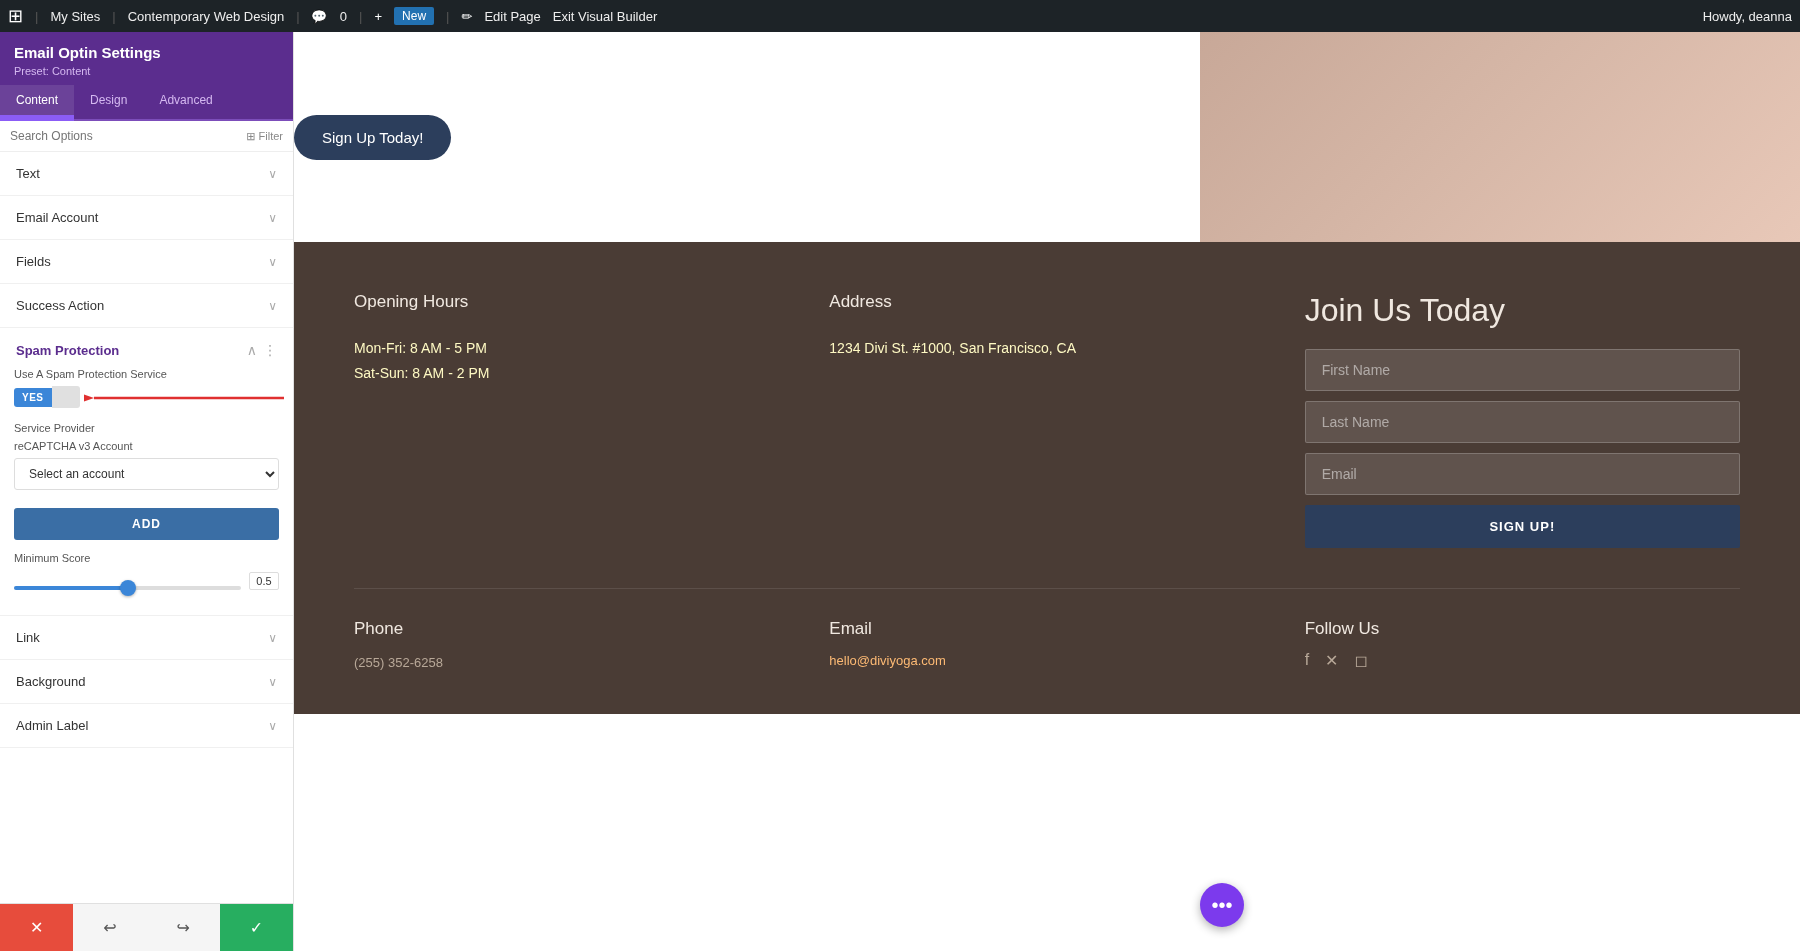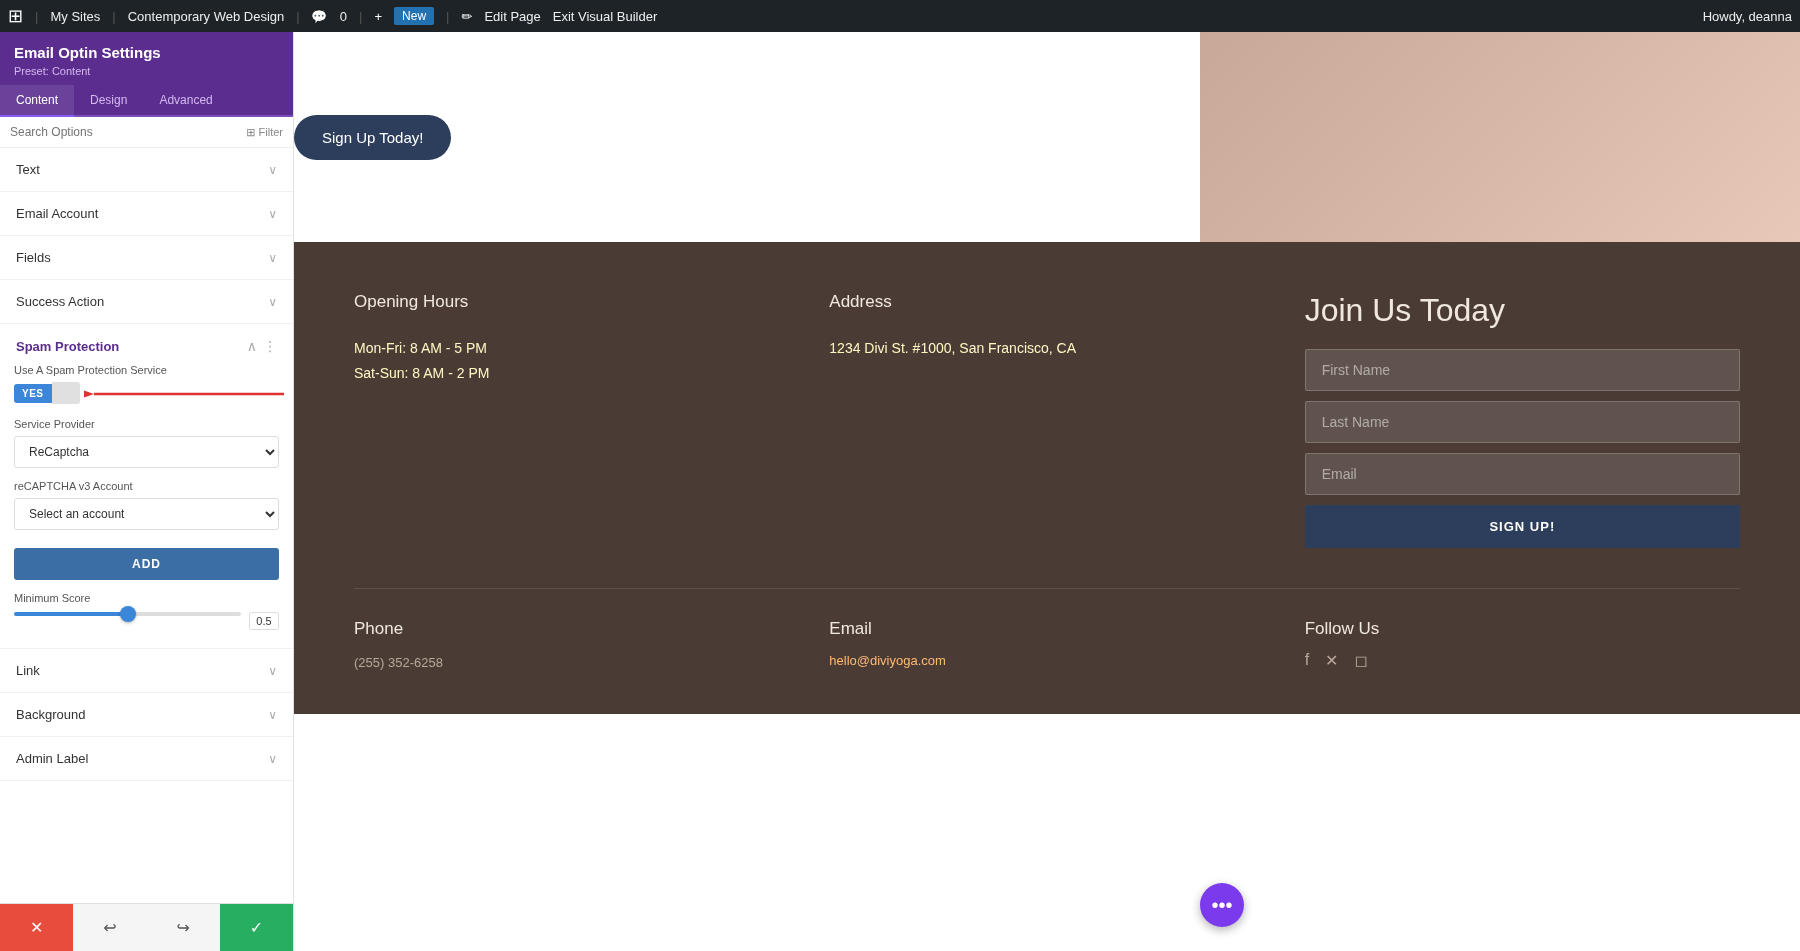--- a/index.html
+++ b/index.html
@@ -65,21 +65,21 @@
     .panel-tab {
       padding: 8px 16px;
       font-size: 12px;
       color: #d4b8f0;
       cursor: pointer;
       border-bottom: 2px solid transparent;
       margin-bottom: -2px;
     }
     .panel-tab.active {
       color: #fff;
-      border-bottom: 2px solid #8b5cf6;
+      border-bottom: 6px solid #8b5cf6;
       background: rgba(255,255,255,0.1);
     }
 
     .search-bar {
       display: flex;
       align-items: center;
       padding: 8px 10px;
       border-bottom: 1px solid #eee;
       flex-shrink: 0;
       gap: 6px;
@@ -211,23 +211,23 @@
       margin-bottom: 12px;
     }
     .min-score-label {
       font-size: 11px;
       color: #555;
       margin-bottom: 8px;
       font-weight: 500;
     }
     .slider-row {
       display: flex;
-      align-items: flex-start;
+      align-items: flex-end;
       gap: 8px;
-      margin-bottom: 4px;
+      margin-bottom: 11px;
     }
     .slider-track {
       flex: 1;
       height: 4px;
       background: #ddd;
       border-radius: 2px;
       position: relative;
     }
     .slider-fill {
       height: 100%;
@@ -514,25 +514,20 @@
               <defs>
                 <marker id="arrowhead-left" markerWidth="10" markerHeight="7" refX="0" refY="3.5" orient="auto">
                   <polygon points="10 0, 0 3.5, 10 7" fill="#e03030"></polygon>
                 </marker>
               </defs>
               <line x1="200" y1="14" x2="10" y2="14" stroke="#e03030" stroke-width="2.5" marker-end="url(#arrowhead-left)"></line>
             </svg>
           </div>
 
           <div class="field-label">Service Provider</div>
-          <select class="styled-select">
-            <option>ReCaptcha</option>
-            <option>hCaptcha</option>
-            <option>Turnstile</option>
-          </select>
 
           <div class="recaptcha-label">reCAPTCHA v3 Account</div>
           <select class="styled-select">
             <option value="">Select an account</option>
           </select>
 
           <button class="add-btn">ADD</button>
 
           <div class="min-score-label">Minimum Score</div>
           <div class="slider-row">

